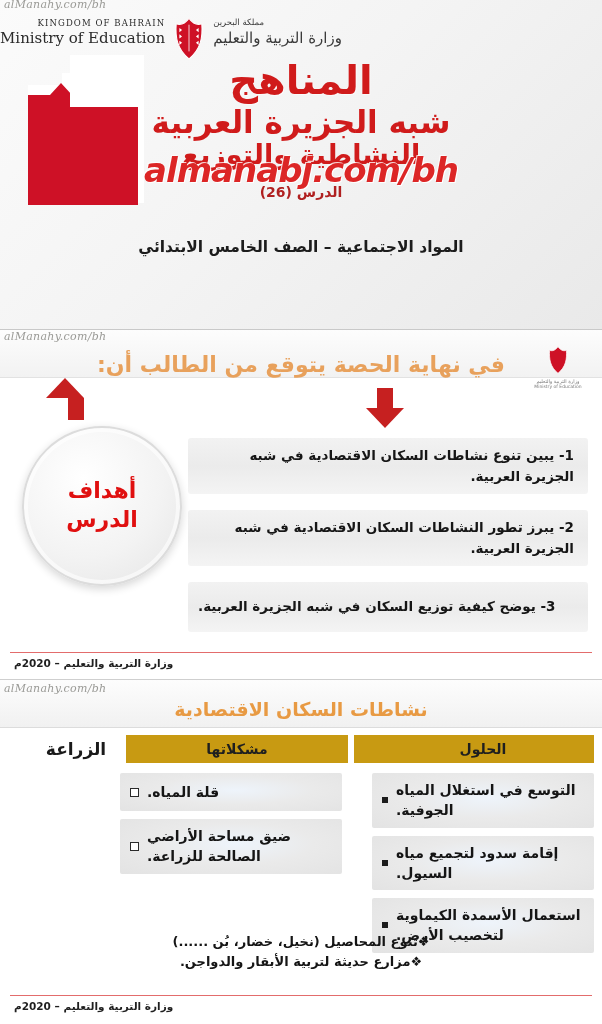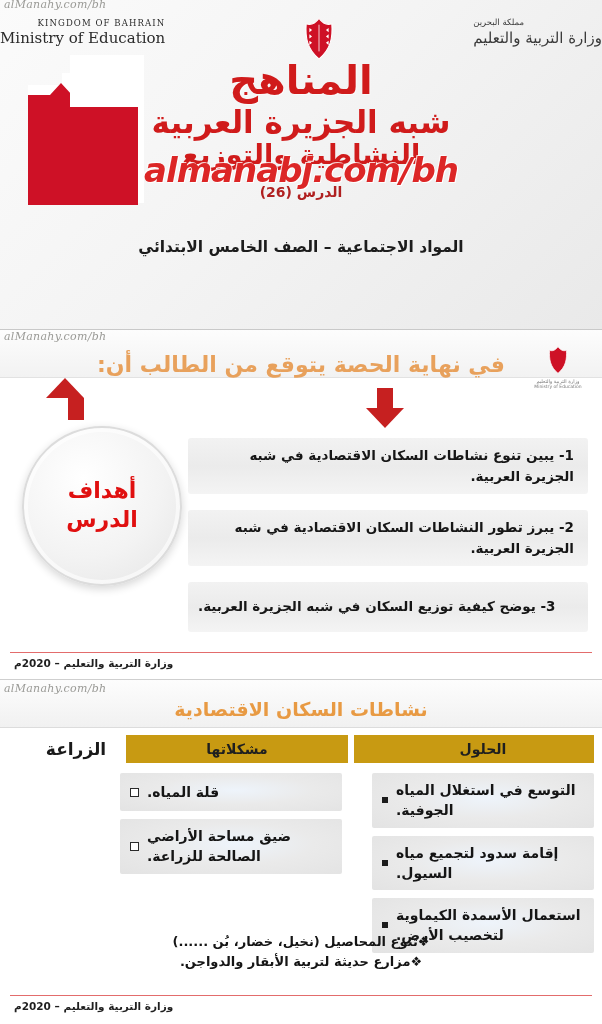--- a/index.html
+++ b/index.html
@@ -33,21 +33,21 @@
     color: #9a9a96;
     letter-spacing: .3px;
     direction: ltr;
     z-index: 40;
     white-space: nowrap;
   }
   .moe-header {
     position: absolute;
     top: 14px; left: 0; right: 0;
     display: flex;
-    justify-content: space-between;
+    justify-content: flex-start;
     align-items: flex-start;
     gap: 8px;
     direction: ltr;
   }
   .moe-en {
     text-align: right;
     font-family: "DejaVu Serif", "Liberation Serif", serif;
     color: #2b2b2b;
     padding-top: 4px;
   }

